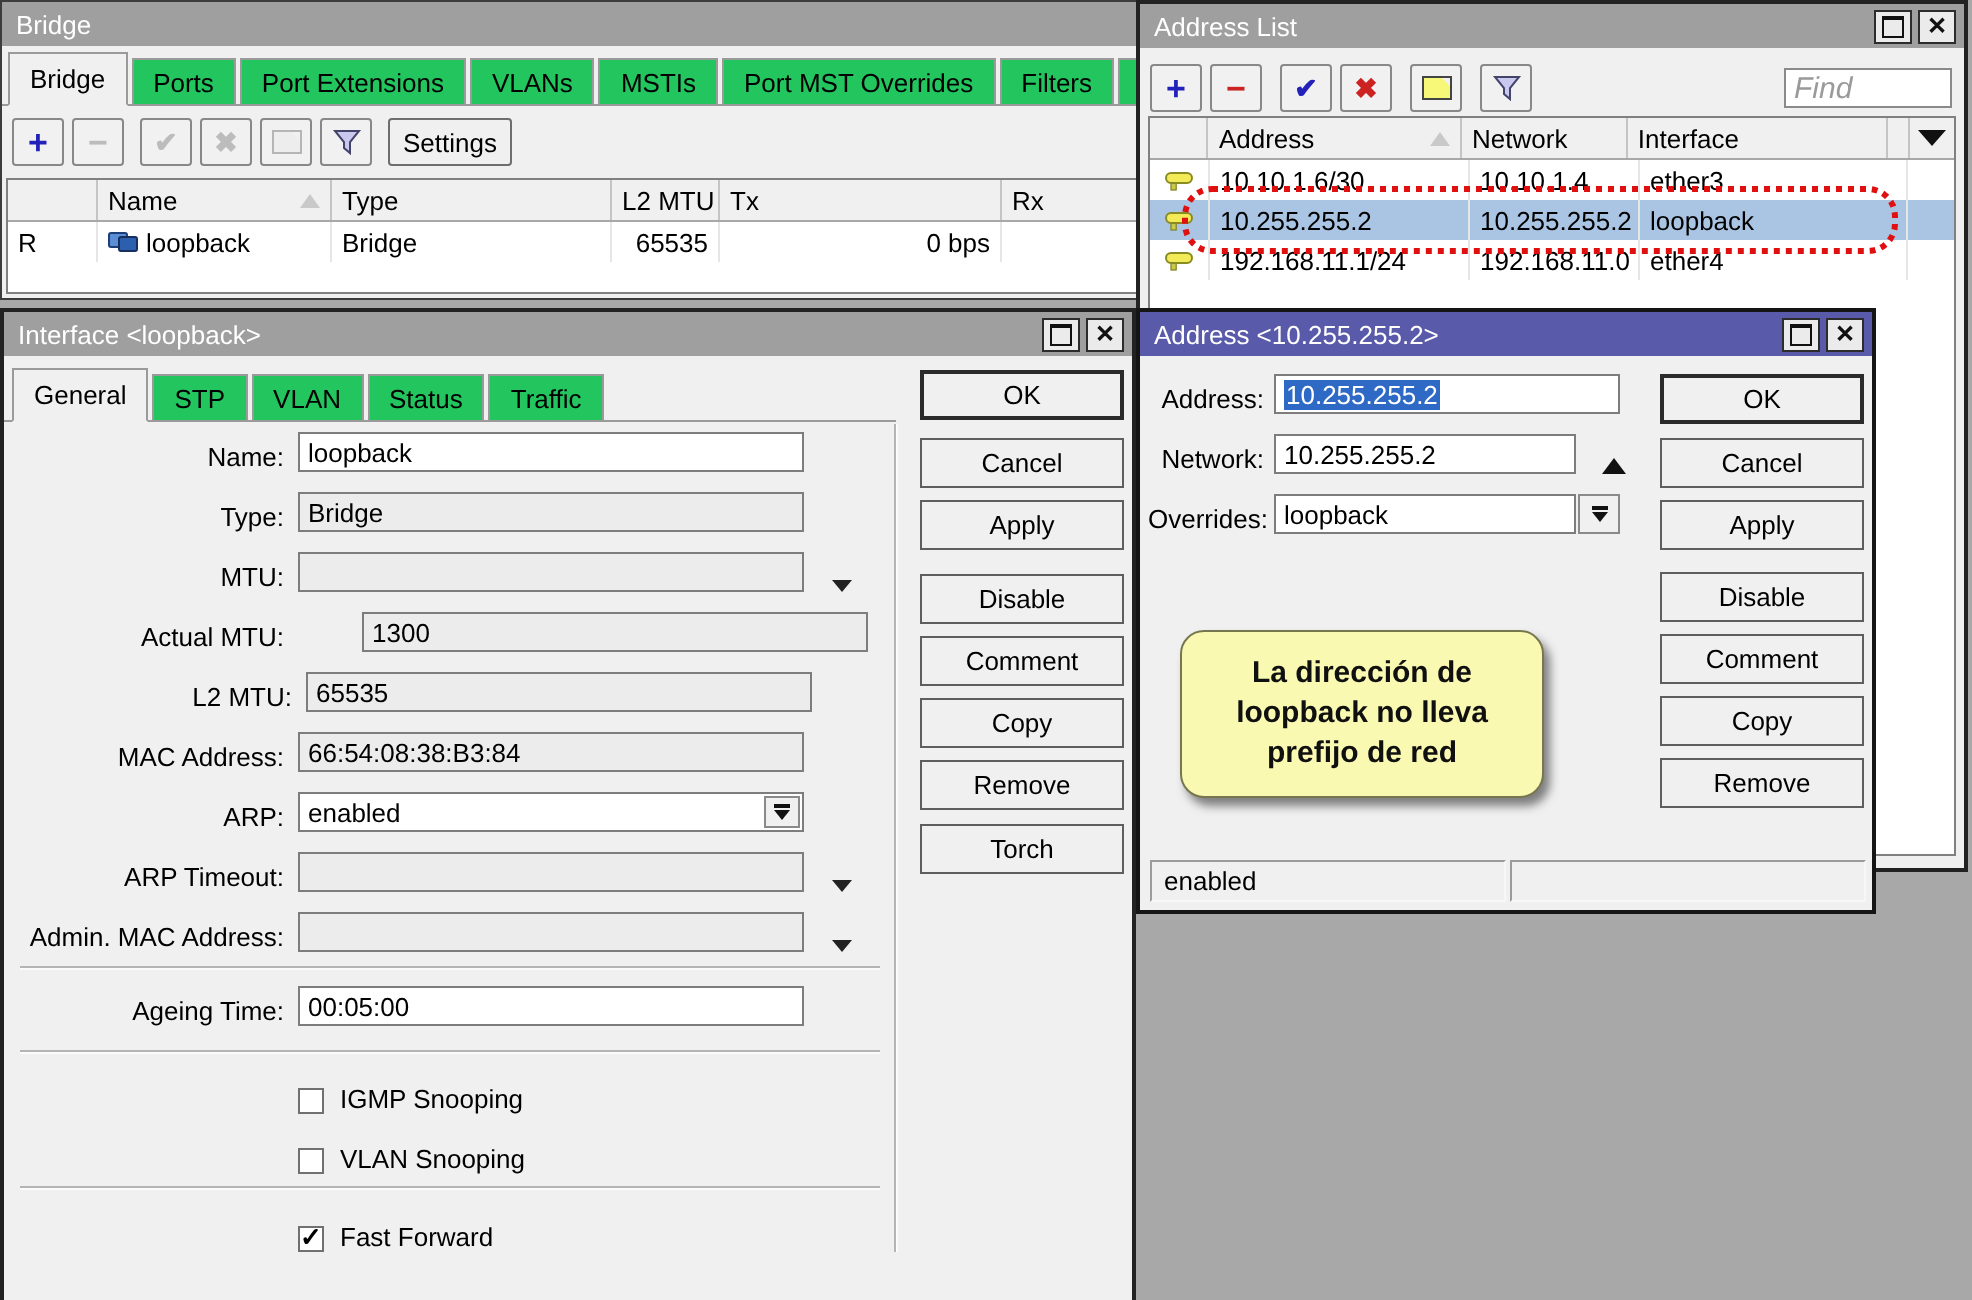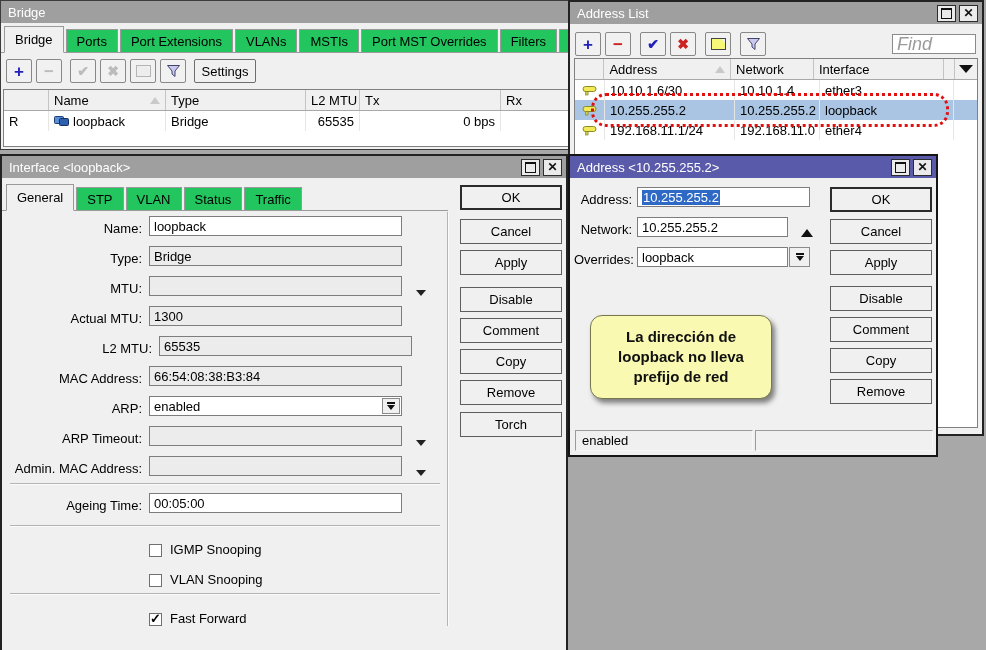--- a/index.html
+++ b/index.html
@@ -54,21 +54,21 @@
   .sort-tri{width:0;height:0;border-left:5px solid transparent;border-right:5px solid transparent;
             border-bottom:7px solid #c9c9c9;margin-left:auto;}
   .down-tri{width:0;height:0;border-left:5px solid transparent;border-right:5px solid transparent;
             border-top:6px solid #222;}
   .up-tri{width:0;height:0;border-left:6px solid transparent;border-right:6px solid transparent;
           border-bottom:8px solid #111;}
   .big-down{width:0;height:0;border-left:7px solid transparent;border-right:7px solid transparent;
             border-top:8px solid #111;}
 
   .find{width:84px;height:20px;border:1px solid #8a8a8a;box-sizing:border-box;background:#fff;
-        font-family:"Liberation Sans",sans-serif;font-size:18px;font-style:italic;padding:0 4px;color:#333;}
+        font-family:"Liberation Sans",sans-serif;font-size:15px;font-style:italic;padding:0 4px;color:#333;}
   .find::placeholder{color:#9a9a9a;font-style:italic;}
 
   
   .frow{position:absolute;display:flex;align-items:flex-end;height:20px;}
   .flabel{display:inline-block;text-align:right;white-space:nowrap;}
   .field{height:20px;border:1px solid #7d7d7d;background:#fff;padding:0 4px;display:flex;
          align-items:center;box-sizing:border-box;position:relative;}
   .field.ro{background:#ececec;}
   .finput{height:20px;border:1px solid #7d7d7d;background:#fff;box-sizing:border-box;padding:0 4px;
           font-family:"Liberation Sans",sans-serif;font-size:13px;}
@@ -327,27 +327,27 @@
           <span>Bridge</span>
         </div>
     </div>
     <div class="frow" style="left:0;top:120px;">
       <span class="flabel" style="width:140px;">MTU:</span>
       <div class="field ro" style="margin-left:7px;width:253px;">
           <span></span>
         </div>
       <span class="down-tri" style="margin-left:14px;"></span>
     </div>
-    <div class="frow" style="left:0;top:150px;">
+    <div class="frow" style="left:0;top:150px;gap:32px;">
       <span class="flabel" style="width:140px;">Actual MTU:</span>
       <div class="field ro" style="margin-left:7px;width:253px;">
           <span>1300</span>
         </div>
     </div>
-    <div class="frow" style="left:10px;top:180px;">
+    <div class="frow" style="left:4px;top:180px;">
       <span class="flabel" style="width:140px;">L2 MTU:</span>
       <div class="field ro" style="margin-left:7px;width:253px;">
           <span>65535</span>
         </div>
     </div>
     <div class="frow" style="left:0;top:210px;">
       <span class="flabel" style="width:140px;">MAC Address:</span>
       <div class="field ro" style="margin-left:7px;width:253px;">
           <span>66:54:08:38:B3:84</span>
         </div>

